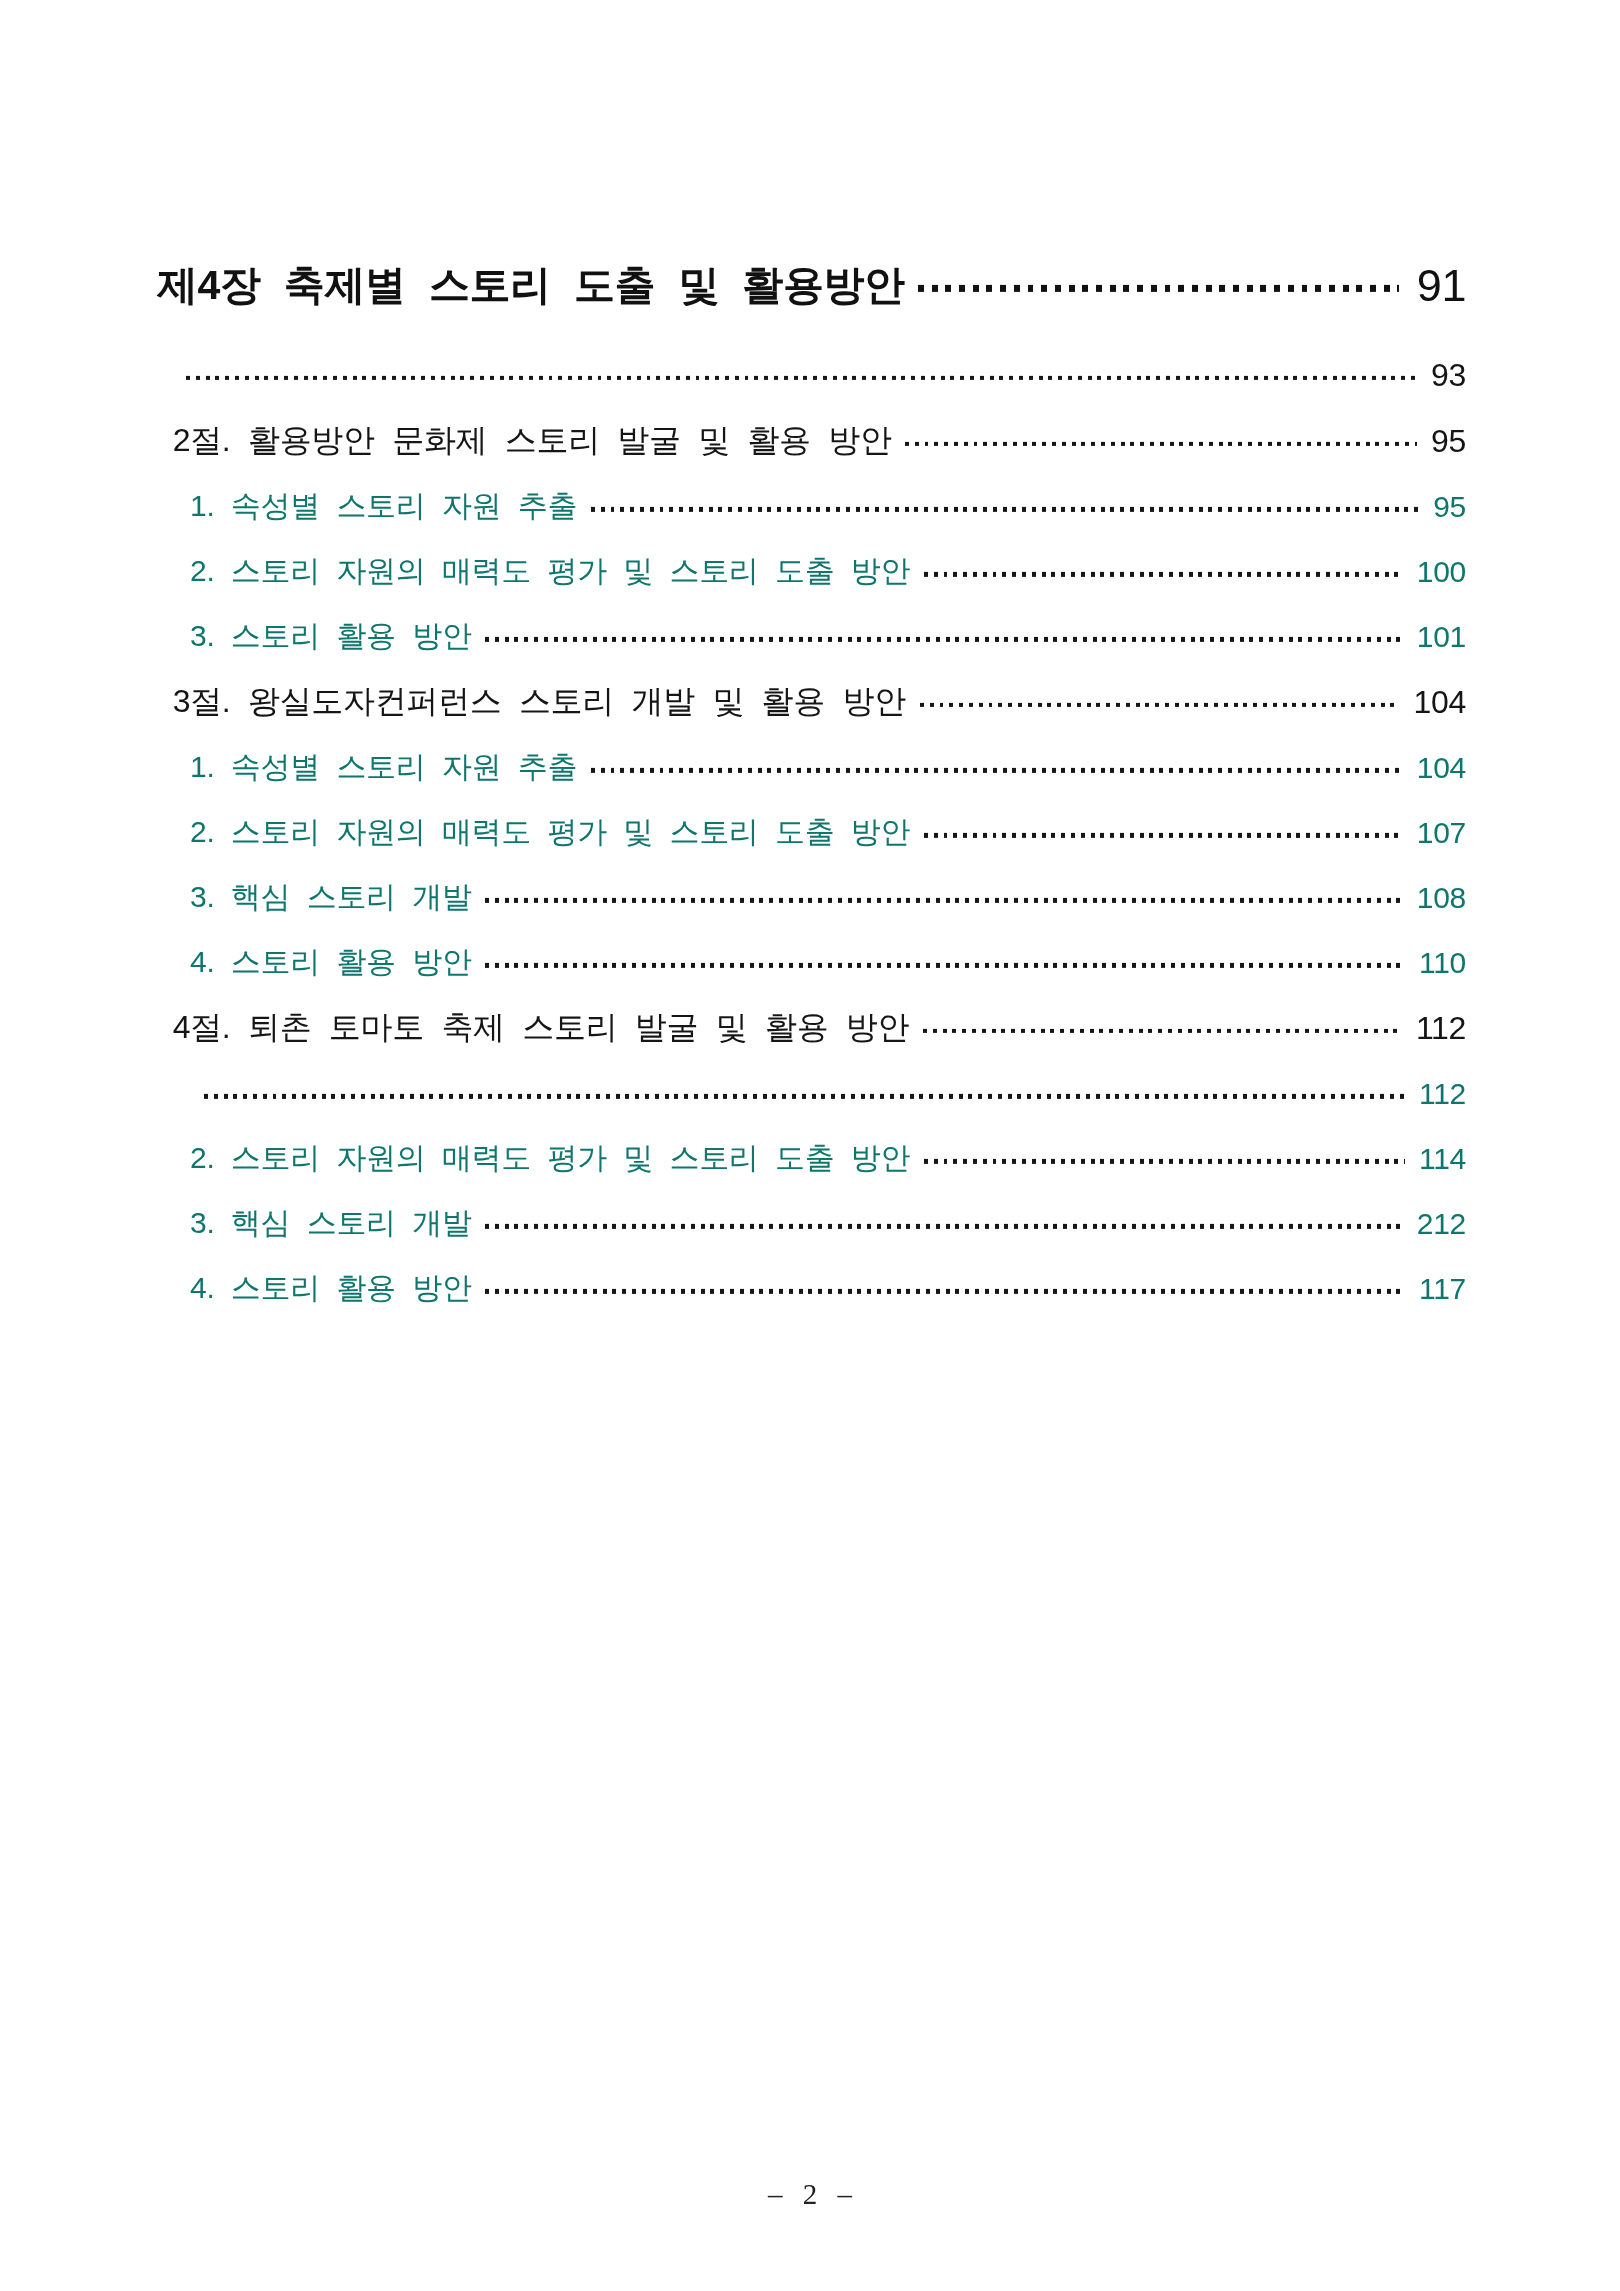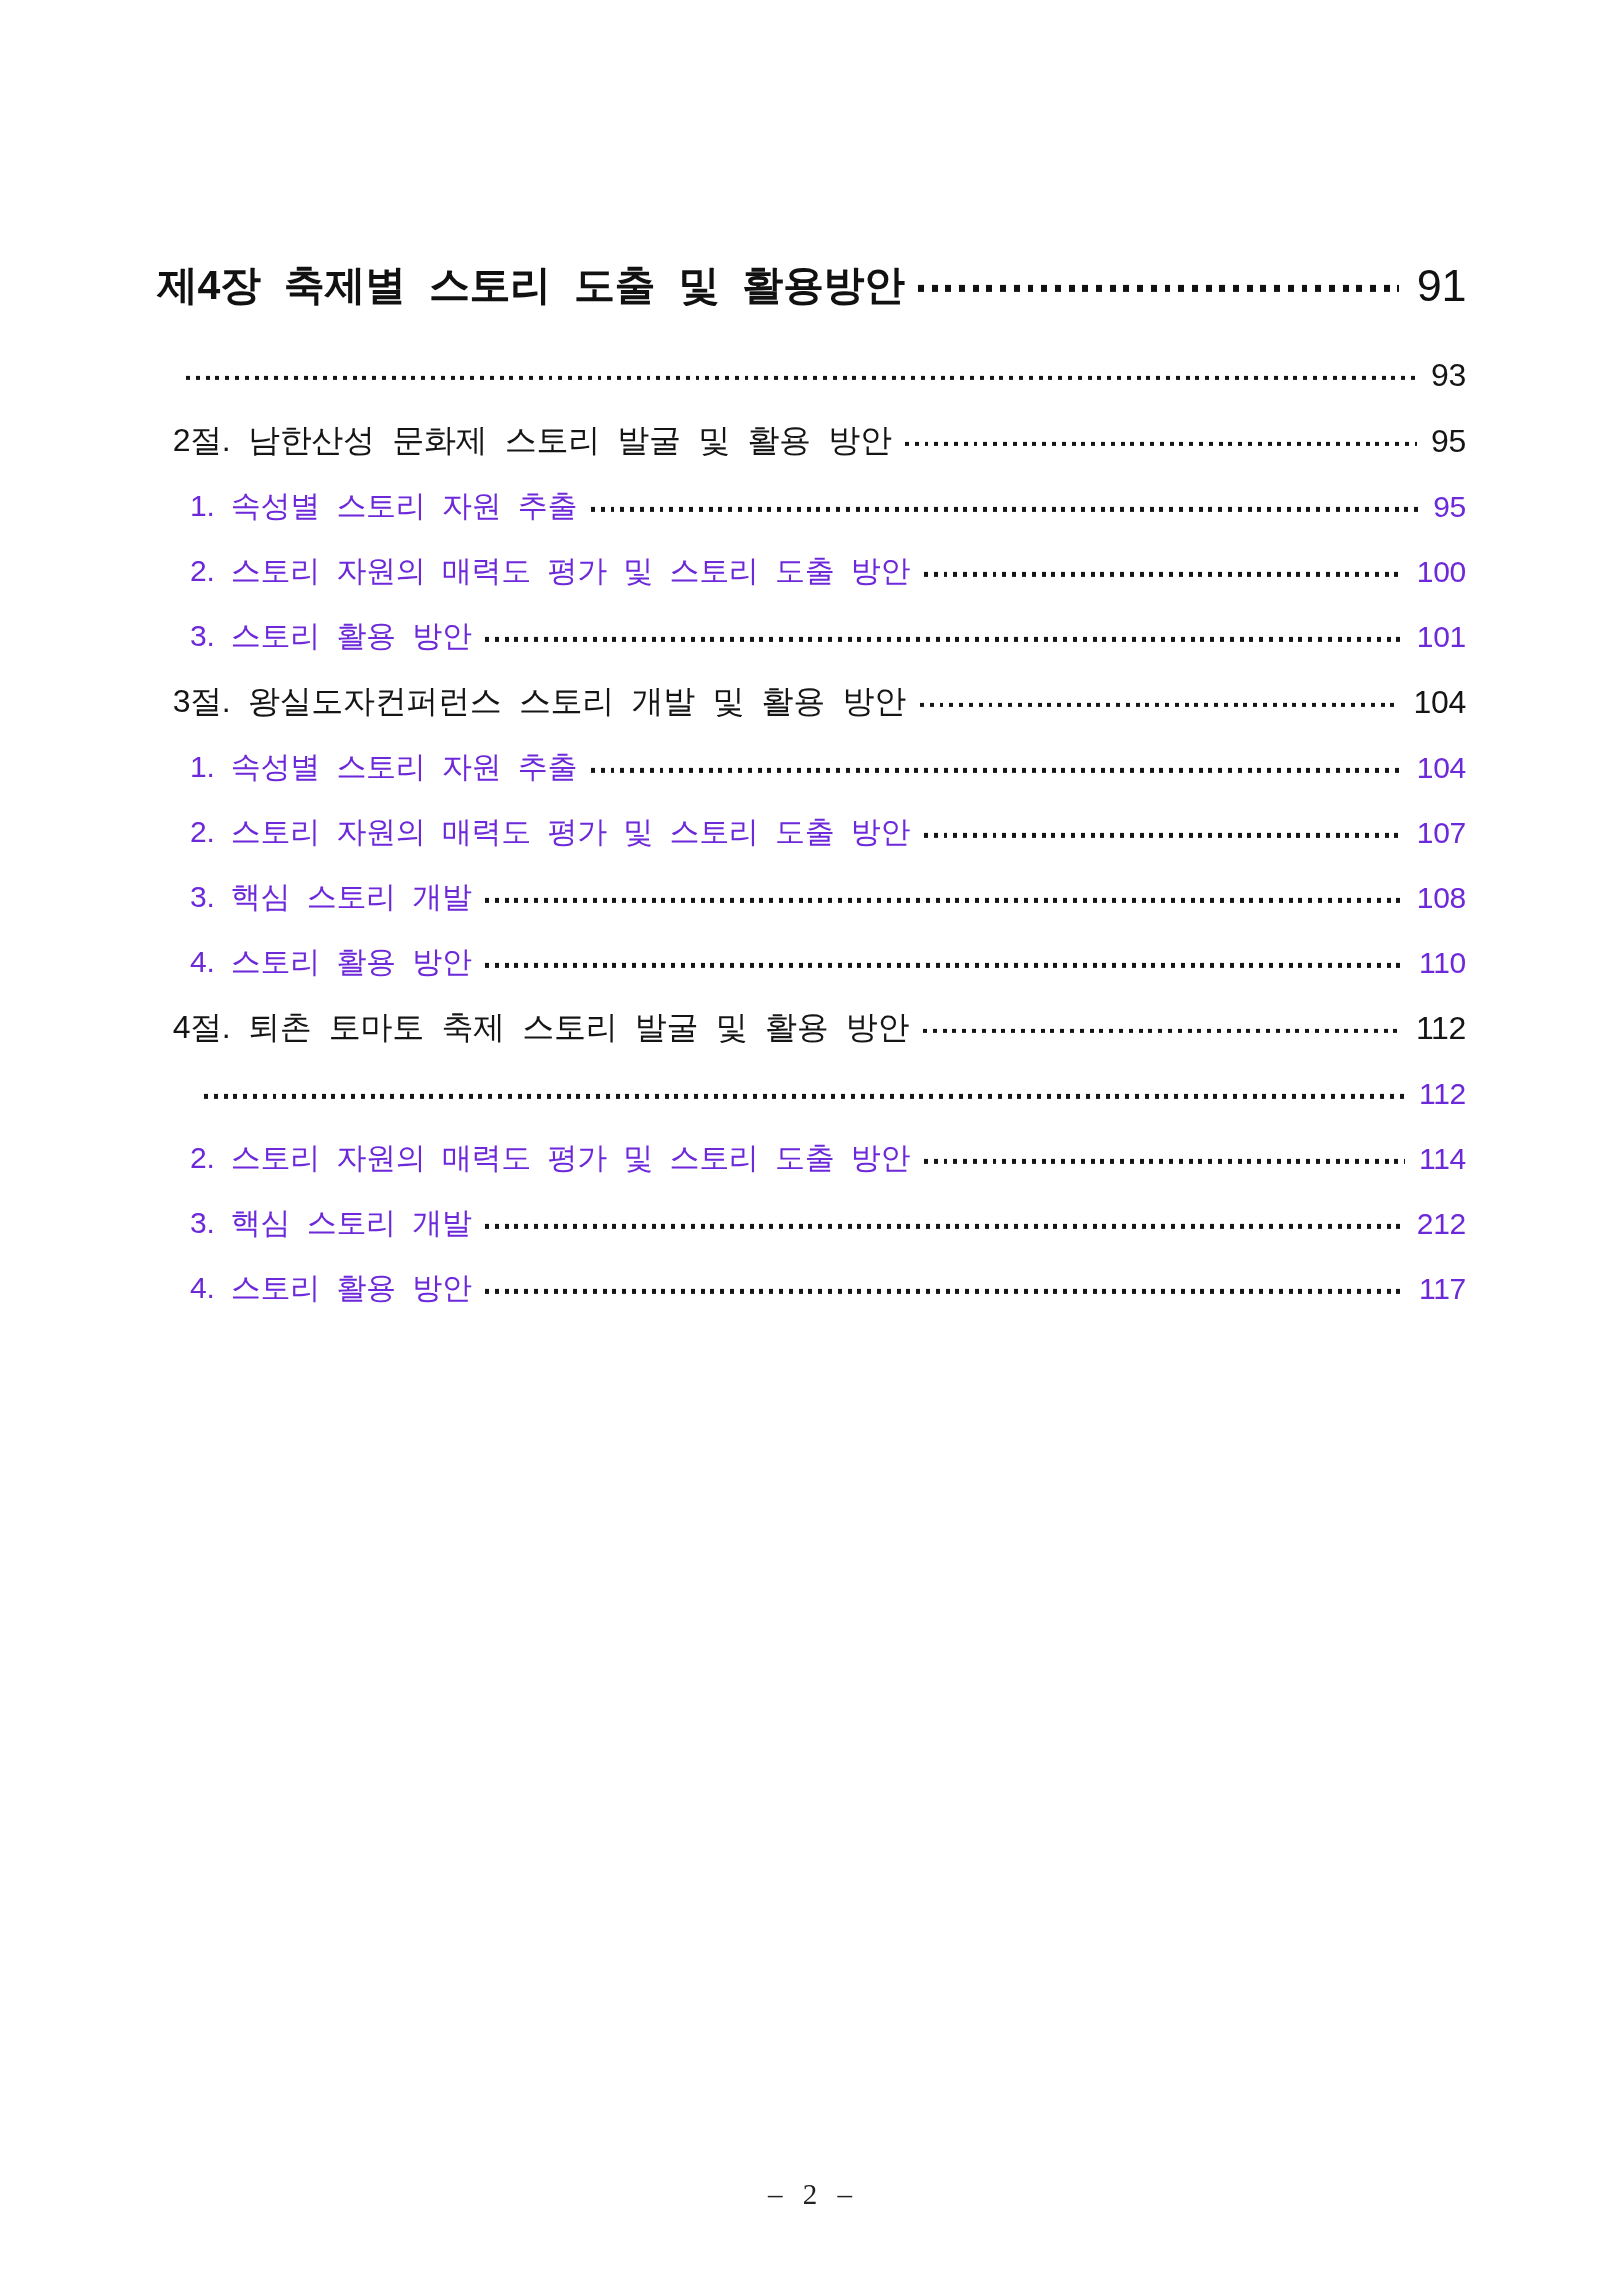--- a/index.html
+++ b/index.html
@@ -61,21 +61,21 @@
   .toc-row.section {
     font-size: 32px;
     height: 66px;
     padding-left: 15.7px;
     color: #151515;
   }
   .toc-row.item {
     font-size: 30px;
     height: 65px;
     padding-left: 33px;
-    color: #6d28d9;
+    color: #0f766e;
   }
   .row-page {
     margin-left: 2px;
   }
   
   .page-footer {
     position: absolute;
     left: 0;
     right: 0;
     top: 2178px;
@@ -96,21 +96,21 @@
     <span class="leader leader-title"></span>
     <span class="title-page">91</span>
   </div>
 
   <div class="toc-list">
       <div class="toc-row section">
     <span class="leader"></span>
     <span class="row-page">93</span>
   </div>
       <div class="toc-row section">
-    <span class="row-label">2절. 남한산성 문화제 스토리 발굴 및 활용 방안</span>
+    <span class="row-label">2절. 활용방안 문화제 스토리 발굴 및 활용 방안</span>
     <span class="leader"></span>
     <span class="row-page">95</span>
   </div>
       <div class="toc-row item">
     <span class="row-label">1. 속성별 스토리 자원 추출</span>
     <span class="leader"></span>
     <span class="row-page">95</span>
   </div>
       <div class="toc-row item">
     <span class="row-label">2. 스토리 자원의 매력도 평가 및 스토리 도출 방안</span>

